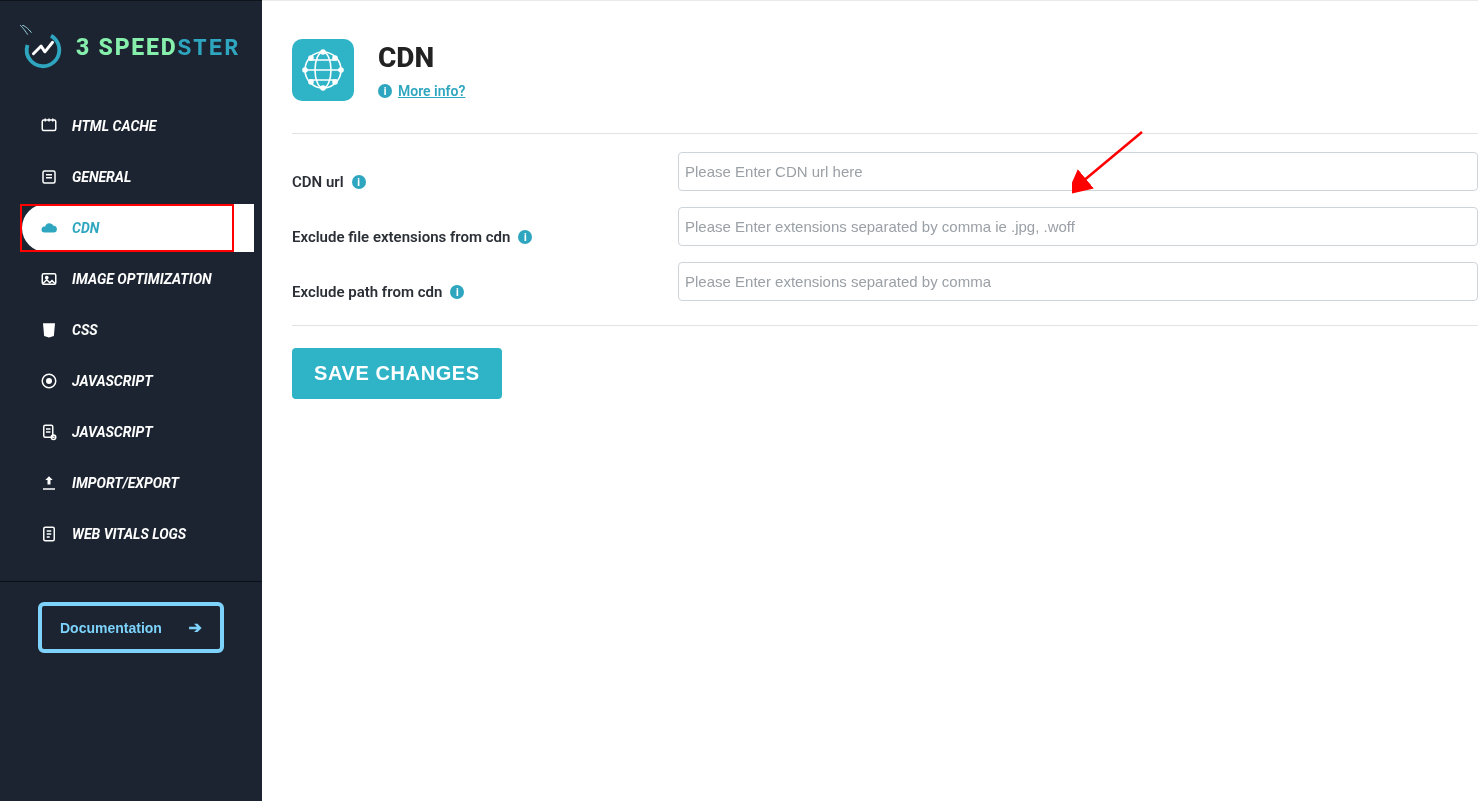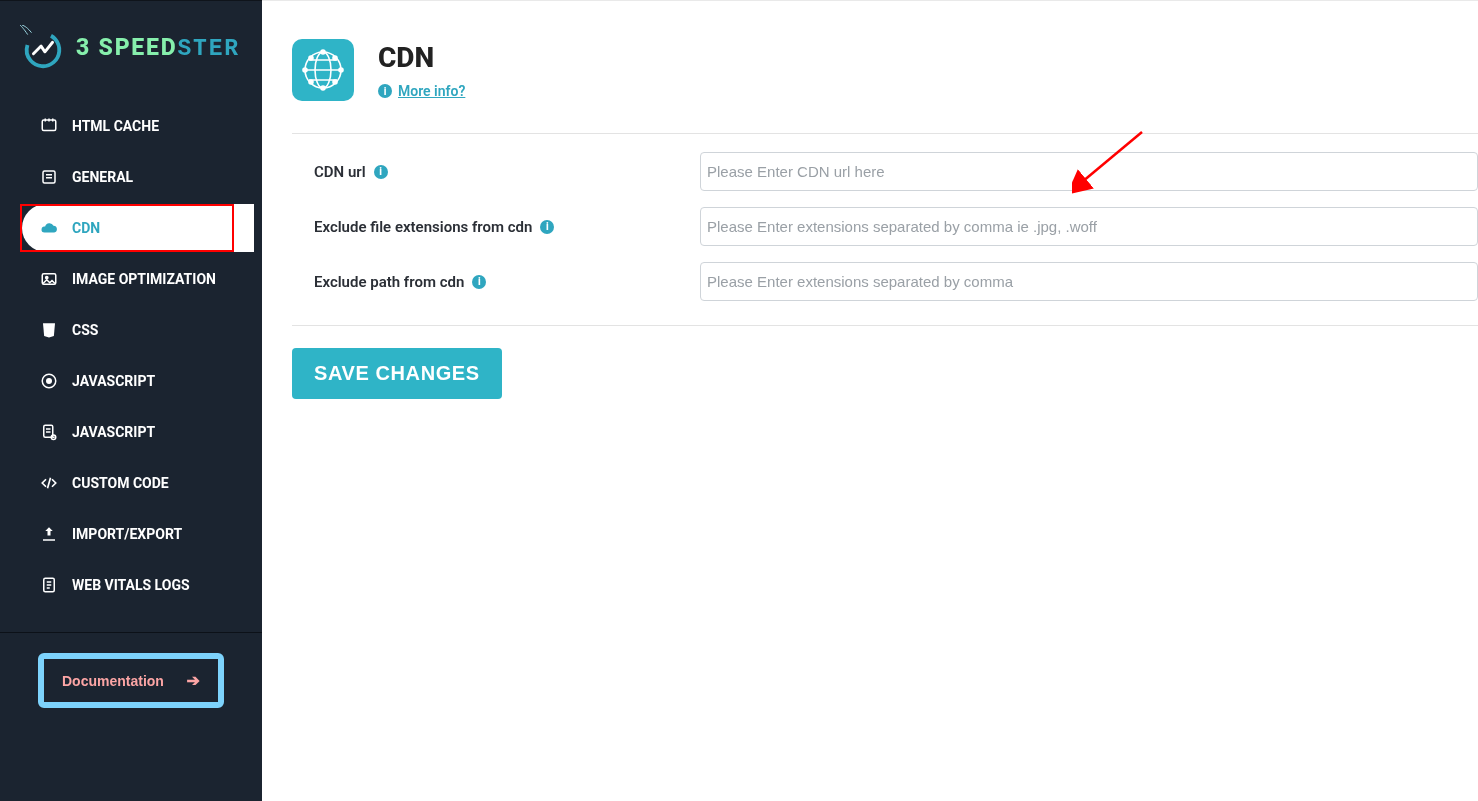--- a/index.html
+++ b/index.html
@@ -18,41 +18,41 @@
   *{box-sizing:border-box;}
   html,body{margin:0;padding:0;height:100%;font-family:"Segoe UI",Roboto,Helvetica,Arial,sans-serif;background:var(--body-bg);}
   body{display:flex;min-height:801px;width:1478px;overflow:hidden;}
   
   .sidebar{width:262px;min-width:262px;background:var(--sidebar-bg);color:var(--sidebar-text);display:flex;flex-direction:column;position:relative;border-top:1px solid #0f141b;}
   .logo-wrap{display:flex;align-items:center;gap:10px;padding:24px 20px 18px 20px;}
   .logo-mark{width:46px;height:46px;flex:0 0 46px;}
   .logo-text{font-weight:800;font-size:23px;letter-spacing:1.8px;white-space:nowrap;}
   .logo-text .p1{color:#86efac;}
   .logo-text .p2{color:var(--accent);font-family:Liberation Mono, monospace;}
-  .nav{list-style:none;margin:0;padding:10px 8px 0 0;}
+  .nav{list-style:none;margin:0;padding:10px 8px 0 0;font-style:italic;}
   .nav-item{position:relative;}
   .nav-link{display:flex;align-items:center;gap:14px;padding:15px 18px 15px 40px;font-weight:700;font-size:14px;color:#ffffff;cursor:pointer;white-space:nowrap;margin:3px 0;}
   .nav-link .ico{width:18px;height:18px;flex:0 0 18px;display:inline-flex;align-items:center;justify-content:center;color:#ffffff;}
   .nav-link.active{background:#ffffff;color:var(--accent);border-top-left-radius:26px;border-bottom-left-radius:26px;margin-left:22px;padding-left:18px;}
   .nav-link.active .ico{color:var(--accent);}
   .active-highlight{position:absolute;left:20px;right:20px;top:0;bottom:0;border:2px solid var(--highlight-red);pointer-events:none;}
   .sidebar hr.sep{border:none;border-top:1px solid #0c1118;margin:20px 0 0 0;}
   .doc-btn-wrap{padding:20px 38px;}
-  .doc-btn{display:flex;align-items:center;justify-content:space-between;border:6px solid #7dd3fc;border-radius:6px;color:#fca5a5;background:transparent;font-weight:700;font-size:14px;padding:12px 18px;cursor:pointer;width:100%;}
+  .doc-btn{display:flex;align-items:center;justify-content:space-between;border:4px solid #7dd3fc;border-radius:6px;color:#7dd3fc;background:transparent;font-weight:700;font-size:14px;padding:12px 18px;cursor:pointer;width:100%;}
   .doc-btn .arrow{font-size:16px;}
   
   .main{flex:1;padding:0 0 0 30px;border-top:1px solid #e9e9e9;}
   .page-header{display:flex;align-items:center;gap:24px;padding:38px 0 10px 0;}
   .page-icon{width:62px;height:62px;border-radius:10px;background:var(--accent-light);display:flex;align-items:center;justify-content:center;}
   .page-icon svg{width:48px;height:48px;stroke:#ffffff;fill:none;}
   .page-title-block h1{margin:0 0 6px 0;font-size:28px;font-weight:800;color:#222;}
   .more-info{display:inline-flex;align-items:center;gap:6px;color:var(--accent);font-size:14px;font-weight:600;text-decoration:underline;cursor:pointer;}
   .more-info .info-ico{width:14px;height:14px;border-radius:50%;background:var(--accent);color:#fff;display:inline-flex;align-items:center;justify-content:center;font-size:10px;font-weight:800;text-decoration:none;}
   .form-sep{border:none;border-top:1px solid var(--border);margin:22px 0 4px 0;}
-  .form-row{display:flex;align-items:center;padding:14px 0 2px 0;margin-left:22px;}
+  .form-row{display:flex;align-items:flex-end;padding:14px 0 2px 0;}
   .form-label{flex:0 0 386px;font-size:15px;color:#2b2f36;font-weight:600;display:flex;align-items:center;gap:8px;}
   .form-label .info-dot{width:14px;height:14px;border-radius:50%;background:var(--accent);color:#fff;display:inline-flex;align-items:center;justify-content:center;font-size:10px;font-weight:800;cursor:help;}
   .form-input{flex:1;}
   .form-input input{width:100%;padding:10px 6px;font-size:15px;border:1px solid var(--input-border);border-radius:4px;color:#333;outline:none;}
   .form-input input::placeholder{color:var(--placeholder);}
   .save-btn{margin-top:18px;background:var(--accent-light);border:none;color:#ffffff;font-weight:700;letter-spacing:0.6px;font-size:20px;padding:14px 22px;border-radius:4px;cursor:pointer;}
   
   .pointer-arrow{position:absolute;left:810px;top:126px;pointer-events:none;}
   .pointer-arrow svg{width:80px;height:70px;}
 </style>
@@ -145,30 +145,20 @@
       <div class="nav-link">
         <span class="ico">
           <svg viewBox="0 0 24 24" width="18" height="18" fill="none" stroke="currentColor" stroke-width="2">
               <rect x="5" y="3" width="12" height="16" rx="2"></rect>
               <path d="M8 8h6M8 12h6"></path>
               <circle cx="18" cy="19" r="3"></circle>
               <path d="M16.5 19h3"></path>
             </svg>
         </span>
         <span>JAVASCRIPT</span>
-      </div>
-    </li>
-    <li class="nav-item">
-      <div class="nav-link">
-        <span class="ico">
-          <svg viewBox="0 0 24 24" width="18" height="18" fill="none" stroke="currentColor" stroke-width="2.2">
-              <path d="M8 7l-5 5 5 5M16 7l5 5-5 5M14 5l-4 14"></path>
-            </svg>
-        </span>
-        <span>CUSTOM CODE</span>
       </div>
     </li>
     <li class="nav-item">
       <div class="nav-link">
         <span class="ico">
           <svg viewBox="0 0 24 24" width="18" height="18" fill="currentColor">
               <path d="M12 3l5 5h-3v6h-4V8H7l5-5zM4 19h16v2H4z"></path>
             </svg>
         </span>
         <span>IMPORT/EXPORT</span>

